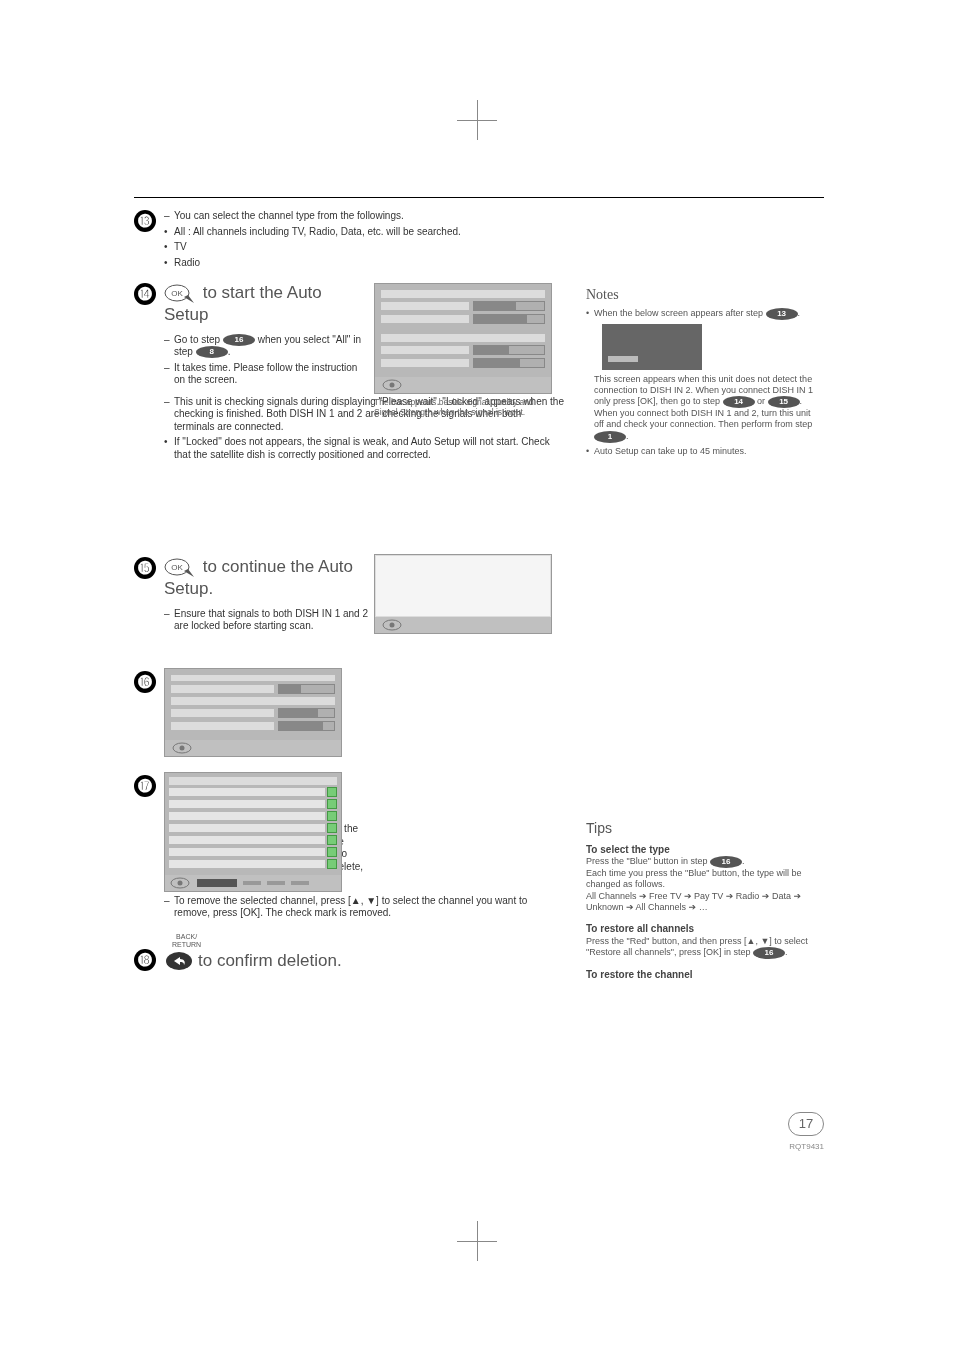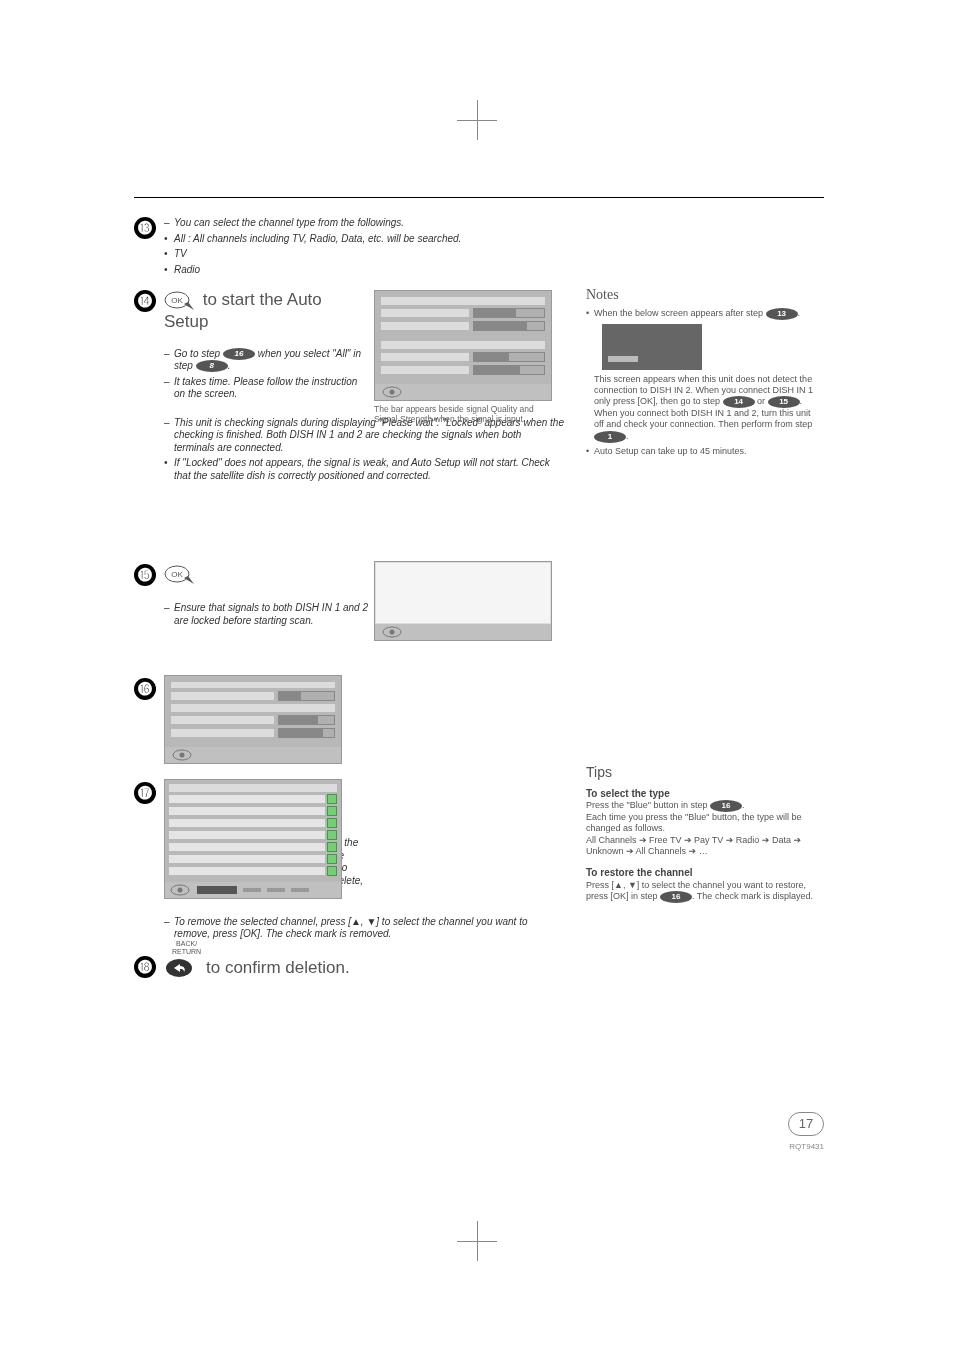--- a/index.html
+++ b/index.html
@@ -65,21 +65,21 @@
     left: 586px;
     top: 286px;
     width: 230px;
     font-size: 9px;
     line-height: 1.25;
     color: #555;
   }
   .side-col2 {
     position: absolute;
     left: 586px;
-    top: 764px;
+    top: 820px;
     width: 230px;
     font-size: 9px;
     line-height: 1.25;
     color: #555;
   }
 
   .stepnum {
     display: inline-block;
     width: 22px;
     height: 22px;
@@ -101,22 +101,21 @@
   }
   .step-head {
     font-size: 17px;
     color: #555;
     line-height: 1.15;
   }
   .step-body {
     font-size: 10px;
     color: #333;
     line-height: 1.25;
-    margin-top: 16px;
-    font-style: italic;
+    margin-top: 9px;
   }
   .step-body ul {
     list-style: none;
     padding: 0;
     margin: 0;
   }
   .step-body li {
     position: relative;
     padding-left: 10px;
     margin-bottom: 3px;
@@ -393,21 +392,21 @@
 
     <div class="step" style="min-height:100px;">
       <span class="stepnum">⓯</span>
       <div class="step-head" style="width:205px;">
         <span class="ok-btn">
           <svg width="34" height="22" viewBox="0 0 34 22">
             <ellipse cx="13" cy="10" rx="12" ry="8" fill="none" stroke="#555" stroke-width="1"></ellipse>
             <text x="13" y="13" font-size="8" fill="#555" text-anchor="middle">OK</text>
             <path d="M20 14 L30 20 L24 12 Z" fill="#555"></path>
           </svg>
-        </span>
+        </span><span> to continue the Auto Setup.</span>
       </div>
       <div class="step-body" style="width:205px;">
         <ul>
           <li class="dash">Ensure that signals to both DISH IN 1 and 2 are locked before starting scan.</li>
         </ul>
       </div>
 
       <div class="right-ss-wrap ss14" style="top:-3px;">
         <div class="screenshot">
           <div class="ss-body" style="height:48px;background:#f5f5f5;border:1px solid #ddd;"></div>
@@ -538,21 +537,21 @@
             <div class="ss-btn"></div>
               <div class="ss-btn"></div>
               <div class="ss-btn"></div>
           </div>
         </div>
       </div>
     </div>
 
     <div class="step">
       <span class="stepnum">⓲</span>
-      <div class="step-head" style="display:flex;align-items:center;gap:12px;">
+      <div class="step-head" style="display:flex;align-items:center;gap:4px;">
         <span class="back-btn" style="position:relative;">
           <span style="font-size:7px;color:#555;position:absolute;top:-16px;left:8px;white-space:pre;text-align:center;">BACK/
 RETURN</span>
           <svg width="30" height="24" viewBox="0 0 30 24">
             <ellipse cx="15" cy="12" rx="13" ry="9" fill="#333"></ellipse>
             <path d="M10 12 L16 8 L16 10 C20 10 22 13 20 16 C20 13 18 13 16 13 L16 16 Z" fill="#fff"></path>
           </svg>
         </span>
         <span> to confirm deletion.</span>
       </div>
@@ -580,26 +579,29 @@
 
     <div class="tips-block">
       <div class="tips-title">To select the type</div>
       <div class="tips-text">
         <span>Press the "Blue" button in step </span><span class="stepref">16</span><span>.</span><br>
         <span>Each time you press the "Blue" button, the type will be changed as follows.</span><br>
         <span>All Channels ➔ Free TV ➔ Pay TV ➔ Radio ➔ Data ➔ Unknown ➔ All Channels ➔ …</span>
       </div>
     </div>
 
+    <div class="tips-block">
+      <div class="tips-title">To restore all channels</div>
+      <div class="tips-text">
+        <span>Press the "Red" button, and then press [▲, ▼] to select "Restore all channels", press [OK] in step </span><span class="stepref">16</span><span>.</span>
+      </div>
+    </div>
 
     <div class="tips-block">
       <div class="tips-title">To restore the channel</div>
-      <div class="tips-text">
-        <span>Press [▲, ▼] to select the channel you want to restore, press [OK] in step </span><span class="stepref">16</span><span>. The check mark is displayed.</span>
-      </div>
     </div>
   </div>
 
   <div class="footer">
     <div class="footer-num">17</div>
     <div class="footer-code">RQT9431</div>
   </div>
 
 </div>
 

